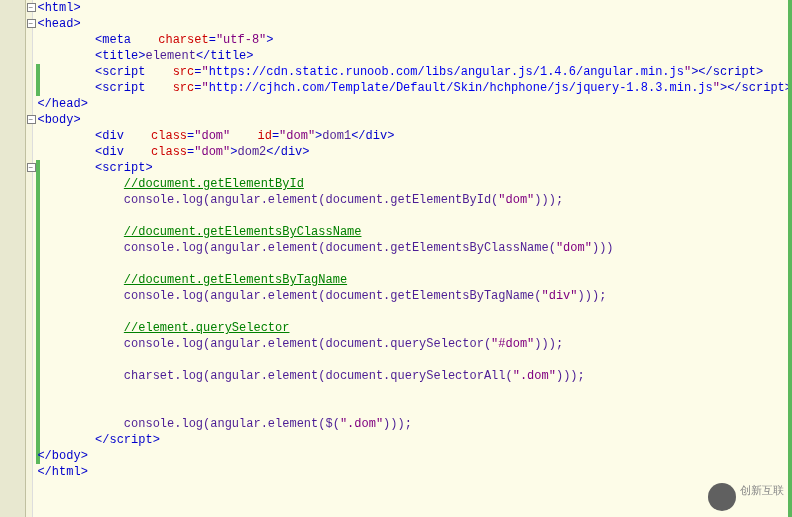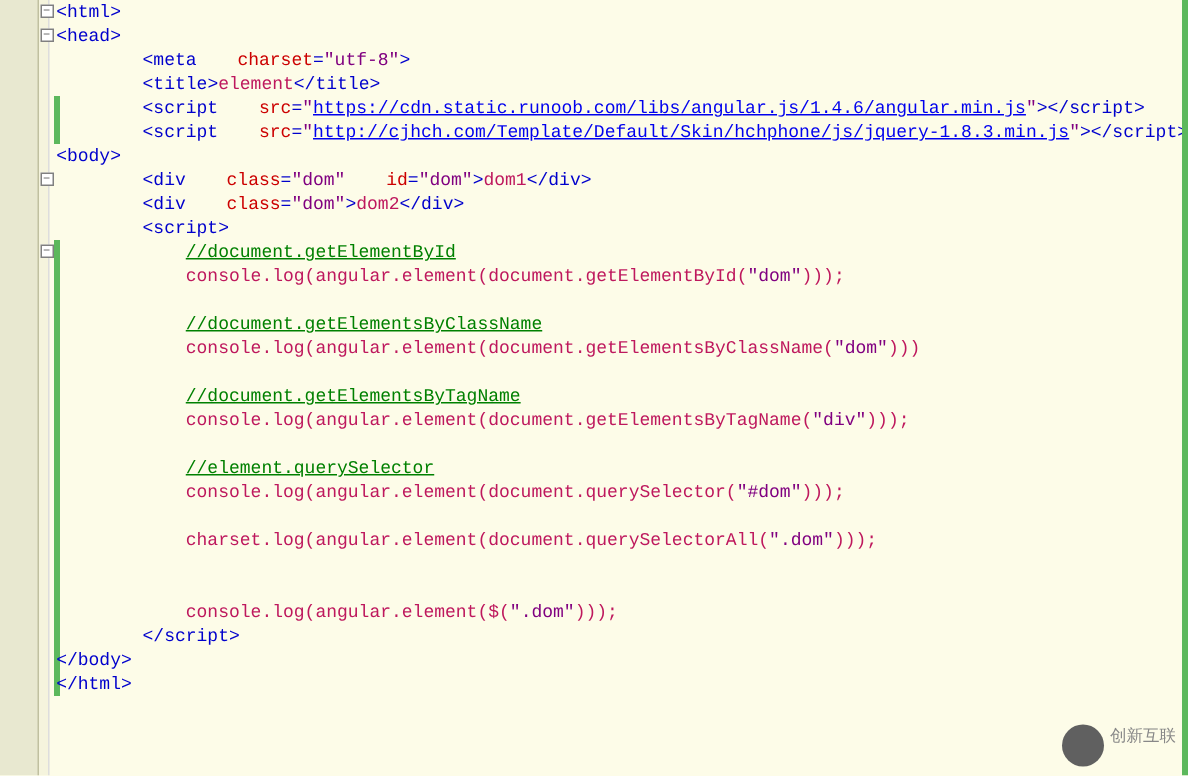--- a/index.html
+++ b/index.html
@@ -50,22 +50,22 @@
 .code {
   flex: 1;
   padding-left: 4px;
   line-height: 16px;
   position: relative;
 }
 .line { height: 16px; white-space: pre; }
 .tag { color: #0000cc; }
 .attr { color: #cc0000; margin-left: 20px; }
 .str { color: #800080; }
-.url { color: #0000ee; text-decoration: underline; }
-.txt { color: #be185d; }
+.url { color: #0000ee; }
+.txt { color: #4c1d95; }
 .comment { color: #008000; text-decoration: underline; }
 .highlight-line {
   position: absolute;
   left: 0; right: 0;
   height: 16px;
   background: #e8e8b8;
   border-top: 1px solid #c8c890;
   border-bottom: 1px solid #c8c890;
   z-index: -1;
 }
@@ -124,20 +124,21 @@
       <div class="fold-box" style="top: 115px;">−</div>
       <div class="fold-box" style="top: 163px;">−</div>
     </div>
   <div class="code" id="code">
       <div class="line"><span></span><span class="tag">&lt;</span><span class="tag">html</span><span class="tag">&gt;</span></div>
       <div class="line"><span></span><span class="tag">&lt;</span><span class="tag">head</span><span class="tag">&gt;</span></div>
       <div class="line"><span>        </span><span class="tag">&lt;</span><span class="tag">meta</span><span> </span><span class="attr">charset</span><span class="tag">=</span><span class="str">"utf-8"</span><span class="tag">&gt;</span></div>
       <div class="line"><span>        </span><span class="tag">&lt;</span><span class="tag">title</span><span class="tag">&gt;</span><span class="txt">element</span><span class="tag">&lt;/</span><span class="tag">title</span><span class="tag">&gt;</span></div>
       <div class="line"><span>        </span><span class="tag">&lt;</span><span class="tag">script</span><span> </span><span class="attr">src</span><span class="tag">=</span><span class="str">"</span><span class="url">https://cdn.static.runoob.com/libs/angular.js/1.4.6/angular.min.js</span><span class="str">"</span><span class="tag">&gt;&lt;/</span><span class="tag">script</span><span class="tag">&gt;</span></div>
       <div class="line"><span>        </span><span class="tag">&lt;</span><span class="tag">script</span><span> </span><span class="attr">src</span><span class="tag">=</span><span class="str">"</span><span class="url">http://cjhch.com/Template/Default/Skin/hchphone/js/jquery-1.8.3.min.js</span><span class="str">"</span><span class="tag">&gt;&lt;/</span><span class="tag">script</span><span class="tag">&gt;</span></div>
+      <div class="line"><span></span><span class="tag">&lt;/</span><span class="tag">head</span><span class="tag">&gt;</span></div>
       <div class="line"><span></span><span class="tag">&lt;</span><span class="tag">body</span><span class="tag">&gt;</span></div>
       <div class="line"><span>        </span><span class="tag">&lt;</span><span class="tag">div</span><span> </span><span class="attr">class</span><span class="tag">=</span><span class="str">"dom"</span><span> </span><span class="attr">id</span><span class="tag">=</span><span class="str">"dom"</span><span class="tag">&gt;</span><span class="txt">dom1</span><span class="tag">&lt;/</span><span class="tag">div</span><span class="tag">&gt;</span></div>
       <div class="line"><span>        </span><span class="tag">&lt;</span><span class="tag">div</span><span> </span><span class="attr">class</span><span class="tag">=</span><span class="str">"dom"</span><span class="tag">&gt;</span><span class="txt">dom2</span><span class="tag">&lt;/</span><span class="tag">div</span><span class="tag">&gt;</span></div>
       <div class="line"><span>        </span><span class="tag">&lt;</span><span class="tag">script</span><span class="tag">&gt;</span></div>
       <div class="line"><span>            </span><span class="comment">//document.getElementById</span></div>
       <div class="line"><span>            </span><span class="txt">console.log(angular.element(document.getElementById(</span><span class="str">"dom"</span><span class="txt">)));</span></div>
       <div class="line"><span>            </span></div>
       <div class="line"><span>            </span><span class="comment">//document.getElementsByClassName</span></div>
       <div class="line"><span>            </span><span class="txt">console.log(angular.element(document.getElementsByClassName(</span><span class="str">"dom"</span><span class="txt">)))</span></div>
       <div class="line"><span>            </span></div>

